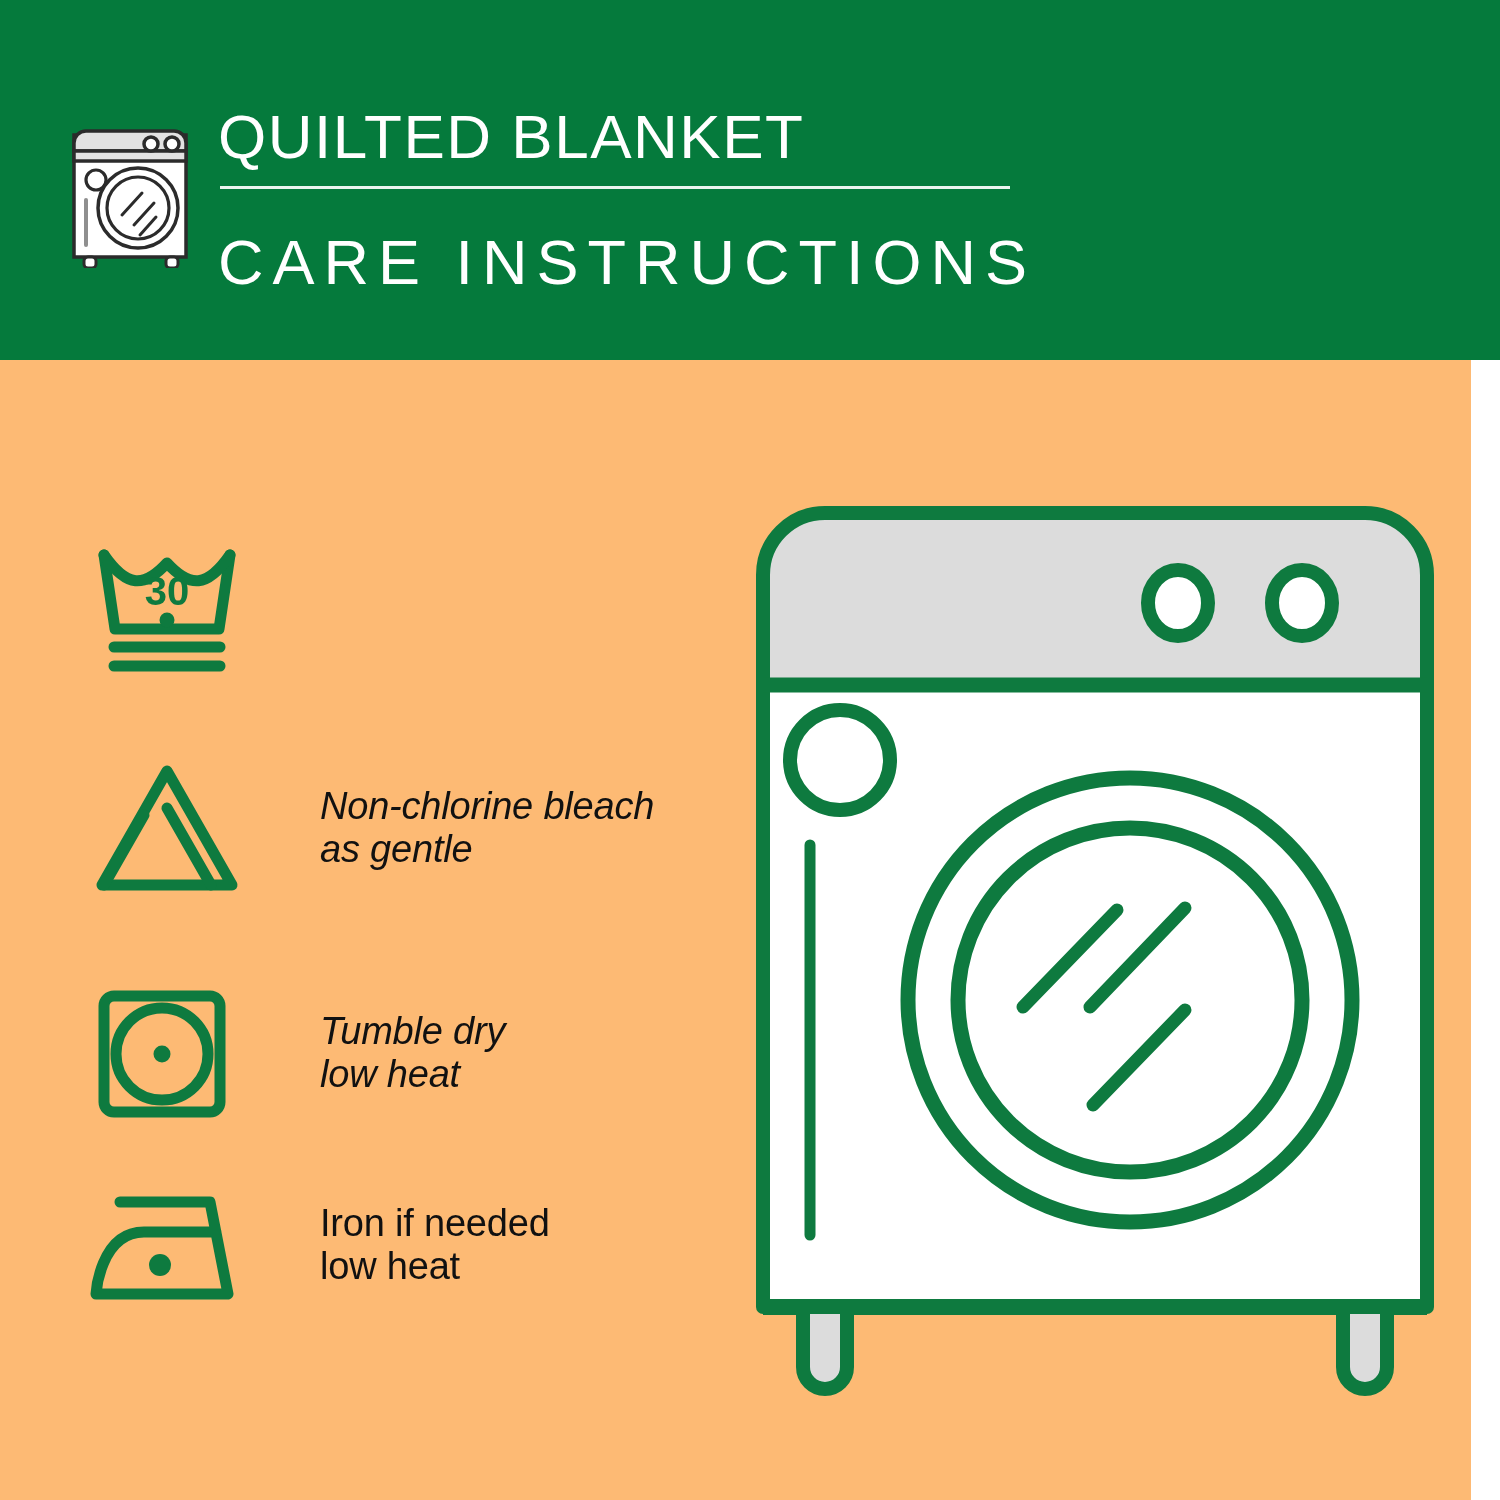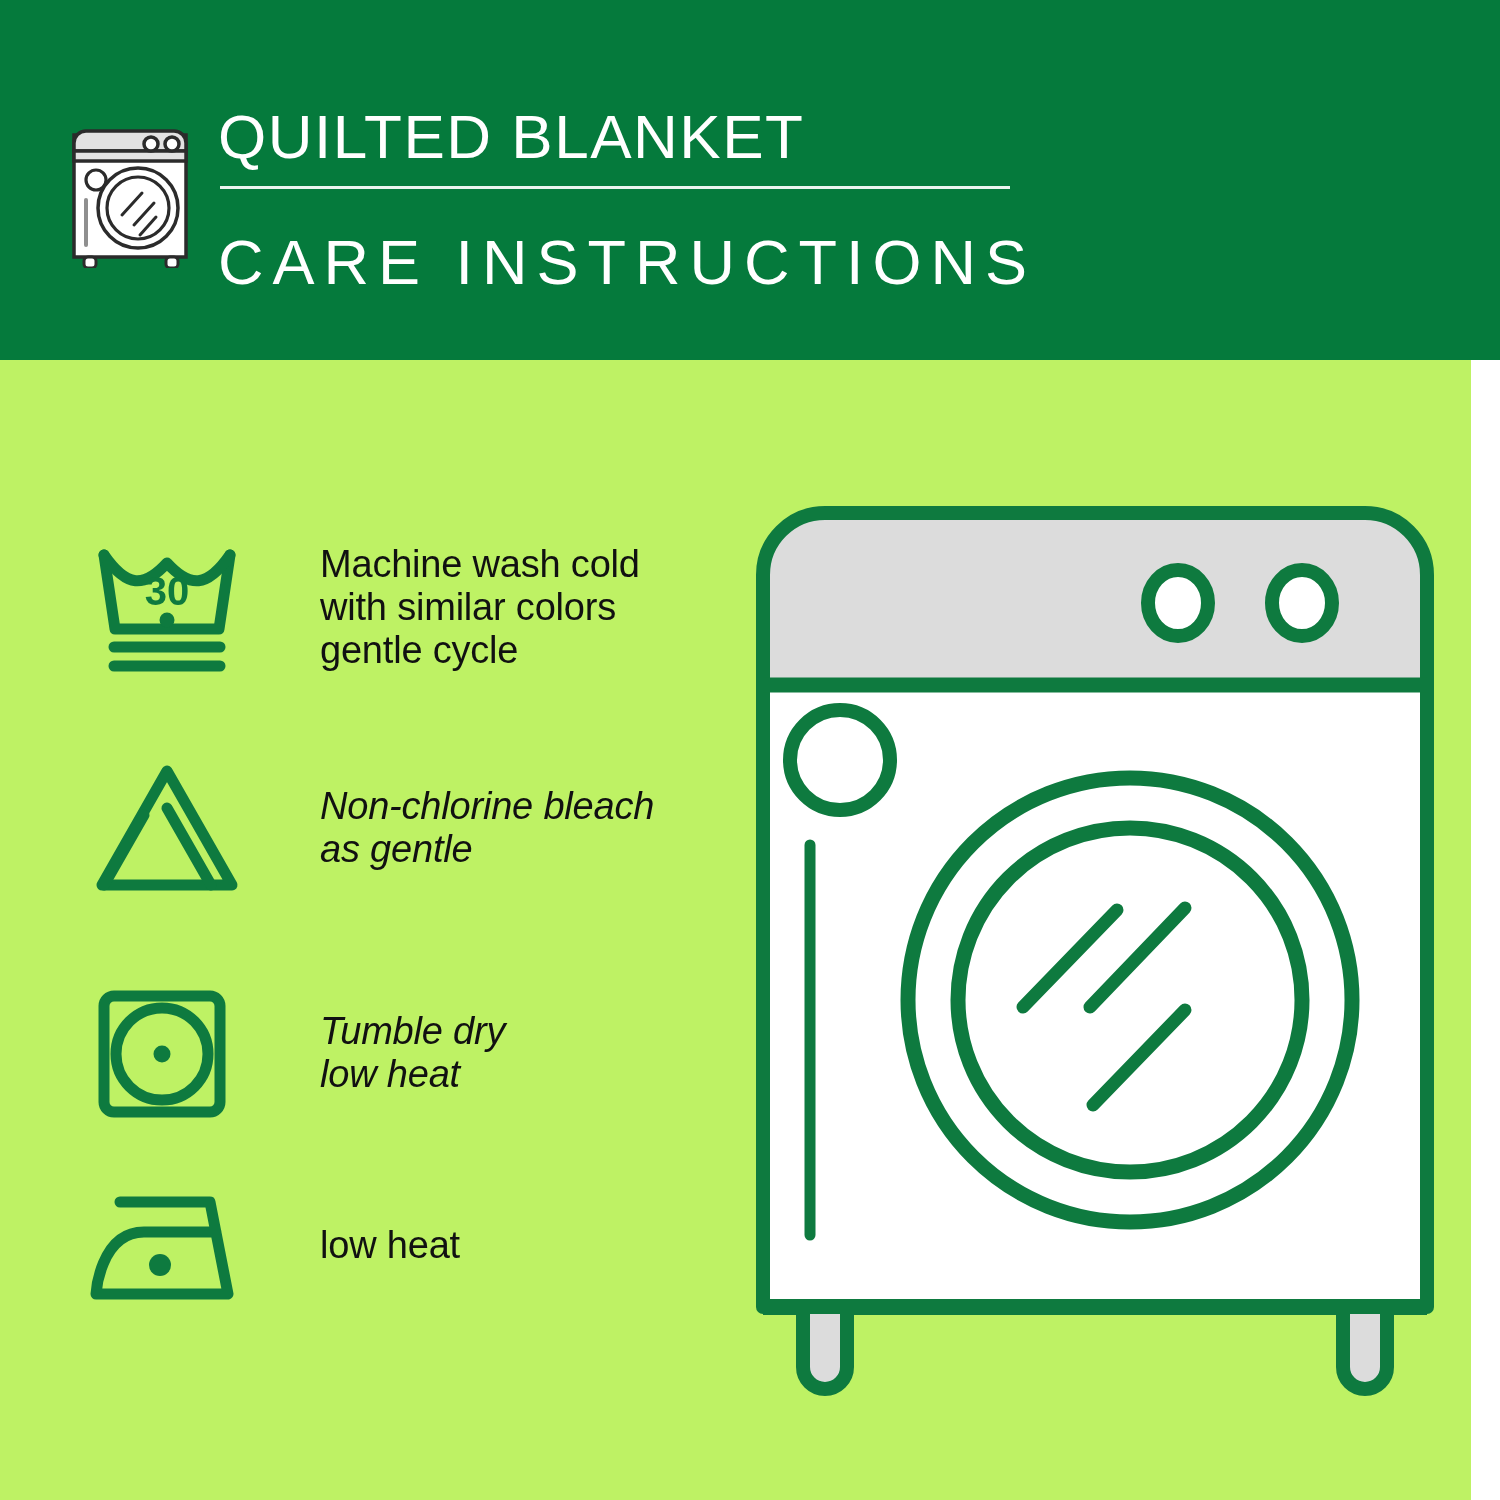--- a/index.html
+++ b/index.html
@@ -2,21 +2,21 @@
 <html><head>
 <meta charset="utf-8">
 <style>
   * { box-sizing: border-box; margin: 0; padding: 0; }
   html, body {
     width: 1500px; height: 1500px;
     background: #ffffff;
     font-family: "Liberation Sans", sans-serif;
     overflow: hidden;
   }
-  .page { position: relative; width: 1471px; height: 1500px; background: #bef264; }
+  .page { position: relative; width: 1471px; height: 1500px; background: #fdba74; }
 
   
   .header {
     position: absolute; left: 0; top: 0;
     width: 1500px; height: 360px;
     background: #057A3C;
     display: flex; align-items: center;
   }
   .header-logo {
     position: absolute; left: 62px; top: 103px;
@@ -141,25 +141,20 @@
             <path d="M22 22 C 45 55, 62 55, 85 30 C108 55, 125 55, 148 22"></path>
           </g>
           <text x="85" y="72" text-anchor="middle" font-family="'Liberation Sans', sans-serif" font-size="40" font-weight="bold" fill="#0E7A3F">30</text>
           <circle cx="85" cy="87" r="7.5" fill="#0E7A3F"></circle>
           <g stroke="#0E7A3F" stroke-width="11" stroke-linecap="round">
             <line x1="32" y1="114" x2="138" y2="114"></line>
             <line x1="32" y1="133" x2="138" y2="133"></line>
           </g>
         </svg>
       </div>
-      <div class="care-text">
-        <span class="ln">Machine wash cold</span>
-        <span class="ln">with similar colors</span>
-        <span class="ln">gentle cycle</span>
-      </div>
     </div>
 
     <div class="care-row row-bleach">
       <div class="care-icon">
         <svg viewBox="0 0 170 150" width="170" height="150" aria-hidden="true">
           <g fill="none" stroke="#0E7A3F" stroke-width="11" stroke-linecap="round" stroke-linejoin="round">
             <path d="M85 18 L150 132 L20 132 Z"></path>
             <path d="M85 55 L129 132"></path>
             <path d="M62 62 L22 132" transform="translate(0,0)"></path>
           </g>
@@ -188,20 +183,21 @@
     <div class="care-row row-iron">
       <div class="care-icon">
         <svg viewBox="0 0 170 150" width="170" height="150" aria-hidden="true">
           <g fill="none" stroke="#0E7A3F" stroke-width="11" stroke-linecap="round" stroke-linejoin="round">
             <path d="M38 32 L128 32 L146 124 L14 124 C14 124 18 62 62 62 L134 62"></path>
           </g>
           <circle cx="78" cy="95" r="11" fill="#0E7A3F"></circle>
         </svg>
       </div>
       <div class="care-text">
+        <span class="ln">Iron if needed</span>
         <span class="ln">low heat</span>
       </div>
     </div>
 
   </div>
 
   <div class="machine">
     <svg viewBox="0 0 700 930" width="700" height="930" aria-hidden="true">
 
       <path d="M18 190 L18 812 L682 812 L682 190 Z" fill="#ffffff"></path>

